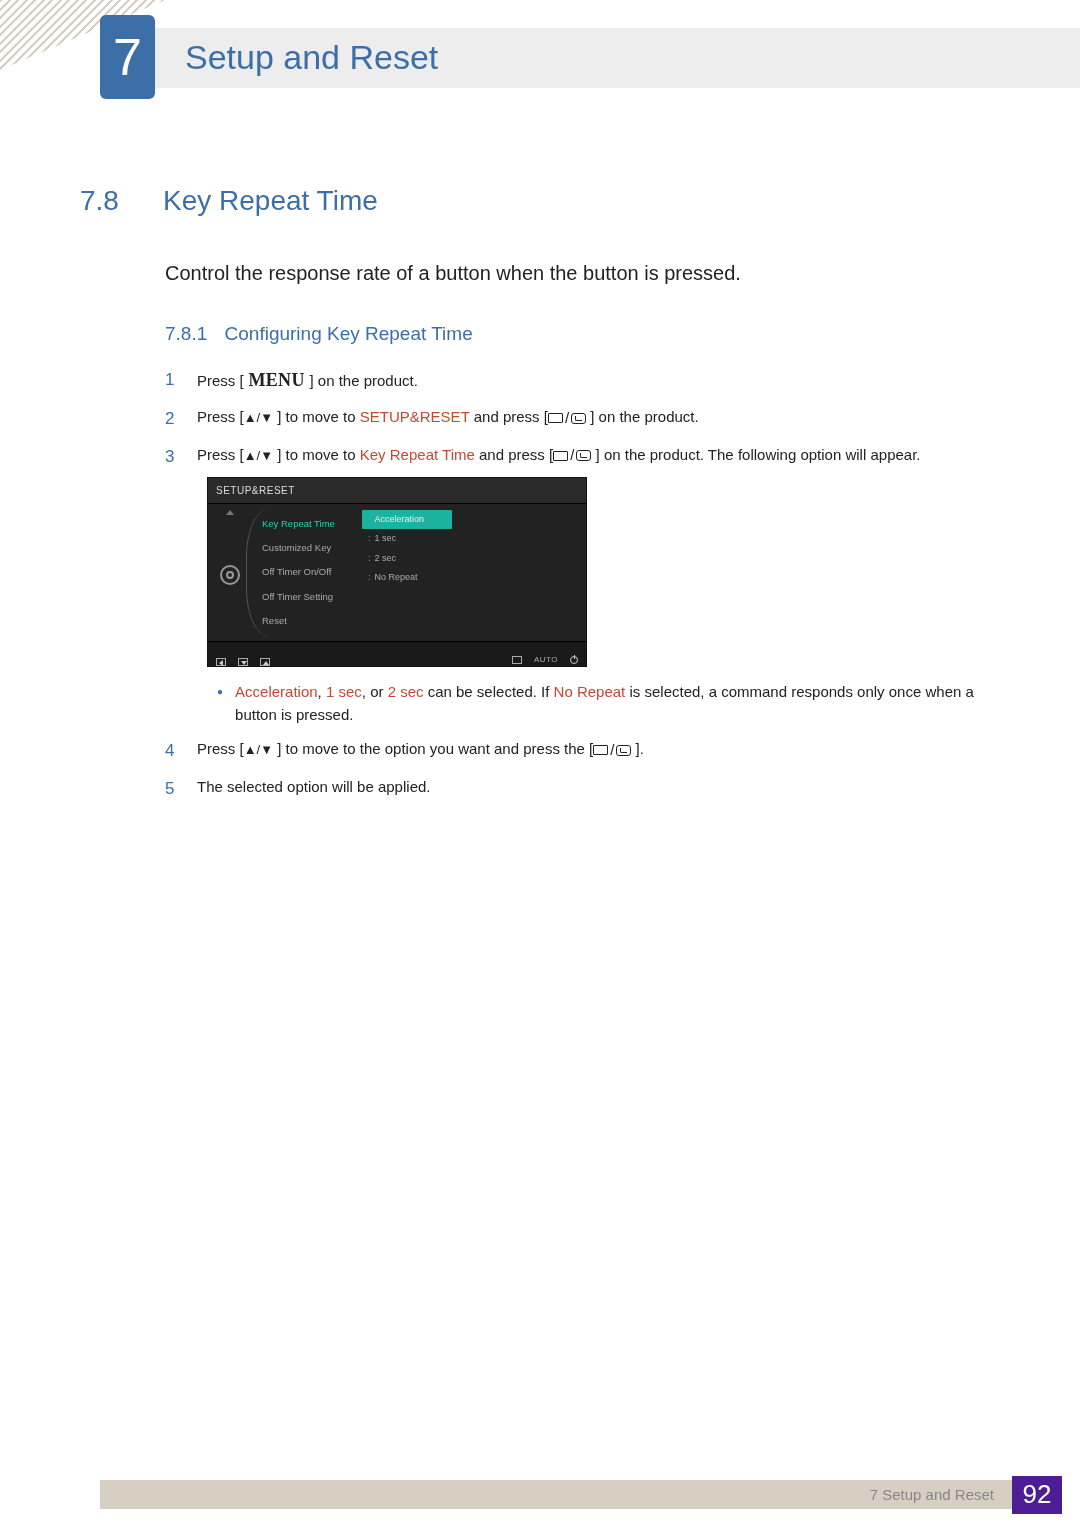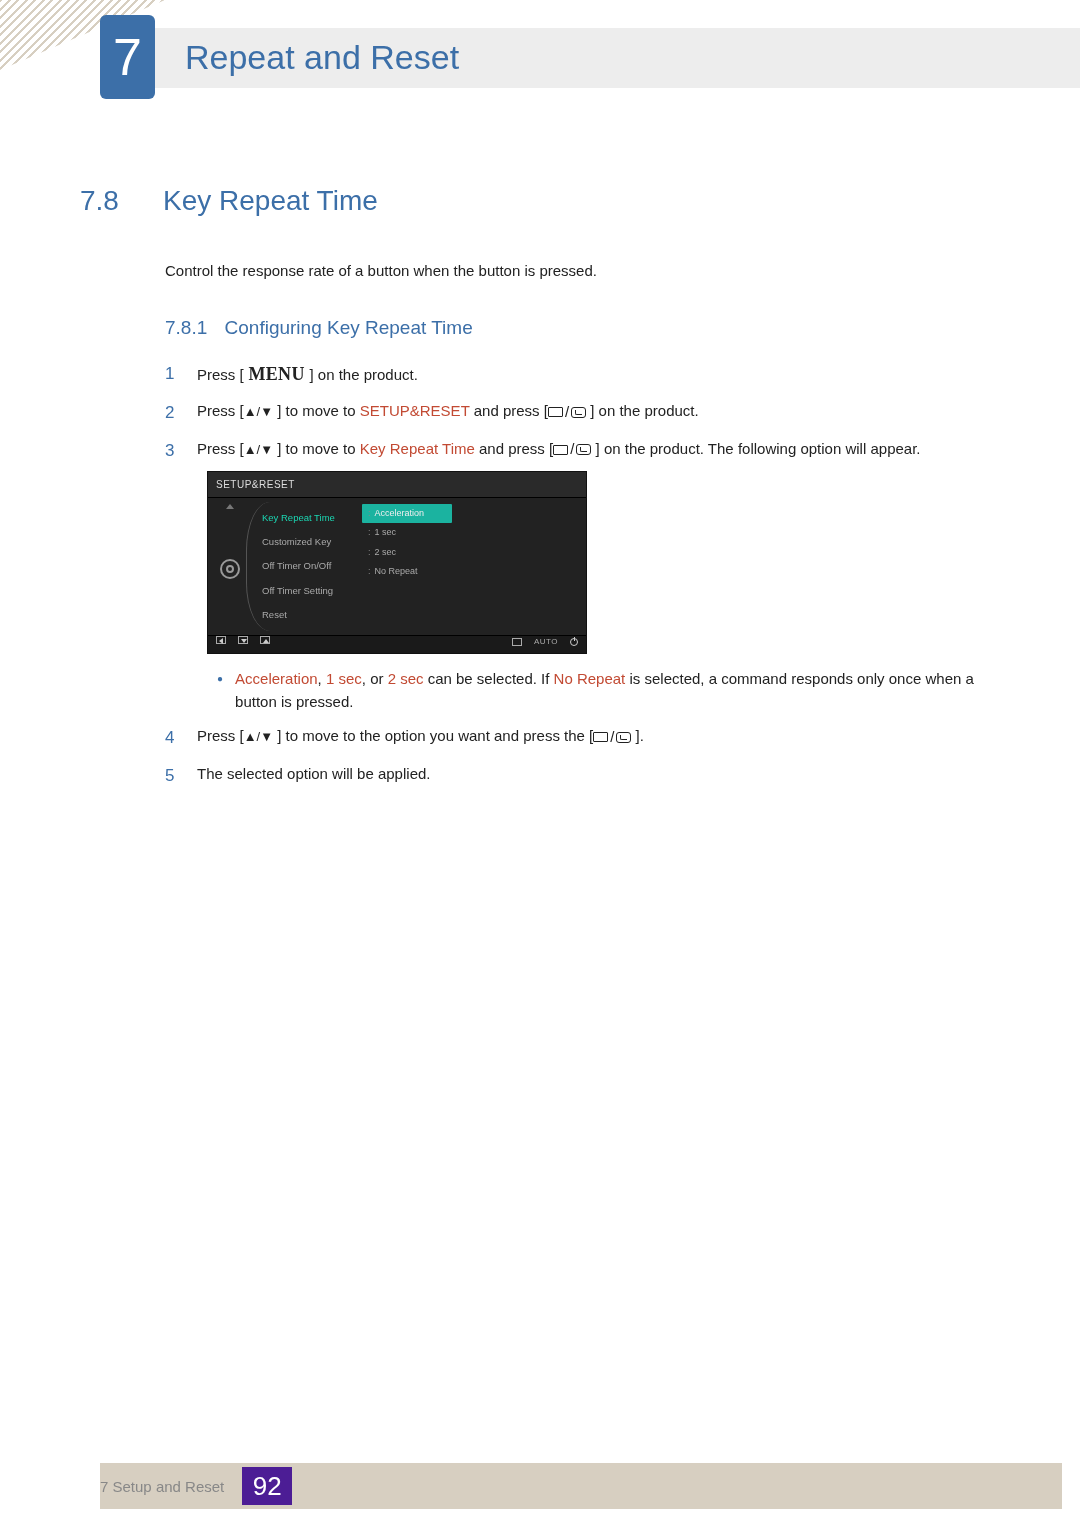--- a/index.html
+++ b/index.html
@@ -72,21 +72,21 @@
     color: #3c6fa8;
     min-width: 55px;
   }
   .sec-title {
     font-size: 28px;
     color: #3c6fa8;
   }
   .body-text {
     margin-left: 85px;
     margin-bottom: 38px;
-    font-size: 15px;
+    font-size: 20px;
   }
   .subsec-row {
     margin-left: 85px;
     margin-bottom: 22px;
     font-size: 19px;
     color: #3c6fa8;
   }
   .subsec-num { margin-right: 12px; text-align: right; }
   ol.steps {
     margin-left: 85px;
@@ -231,24 +231,24 @@
     content: ':';
     color: #888;
     margin-right: 4px;
   }
   .osd-opt.sel {
     background: #1bb3a0;
     color: #eee;
     border-radius: 1px;
   }
   .osd-footer {
-    height: 18px;
+    height: 25px;
     background: #1a1a1a;
     display: flex;
-    align-items: flex-start;
+    align-items: flex-end;
     justify-content: space-between;
     padding: 0 8px;
     border-top: 1px solid #000;
   }
   .osd-footer-left, .osd-footer-right {
     display: flex;
     gap: 12px;
     align-items: center;
     color: #aaa;
     font-size: 8px;
@@ -278,23 +278,24 @@
     position: absolute;
     top: -2px; left: 3px;
     width: 1px; height: 4px;
     background: #ccc;
   }
   
   .page-footer {
     position: absolute;
     bottom: 18px;
     left: 100px; right: 18px;
-    height: 46px;
+    height: 29px;
     background: #d7cfc1;
     display: flex;
+    justify-content: flex-end;
     align-items: center;
     padding-right: 0;
     gap: 14px;
   }
   .footer-text {
     color: #888;
     font-size: 15px;
     margin-right: 4px;
   }
   .footer-page {
@@ -310,21 +311,21 @@
 </style>
 </head>
 <body>
 
 <div class="top-hatch"></div>
 
 <div class="header-bar"></div>
 <div class="chapter-box">
   <span>7</span>
 </div>
-<div class="chapter-title">Repeat and Reset</div>
+<div class="chapter-title">Setup and Reset</div>
 
 <div class="content">
 
   <div class="sec-row">
     <div class="sec-num">7.8</div>
     <div class="sec-title">Key Repeat Time</div>
   </div>
 
   <p class="body-text">Control the response rate of a button when the button is pressed.</p>
 

